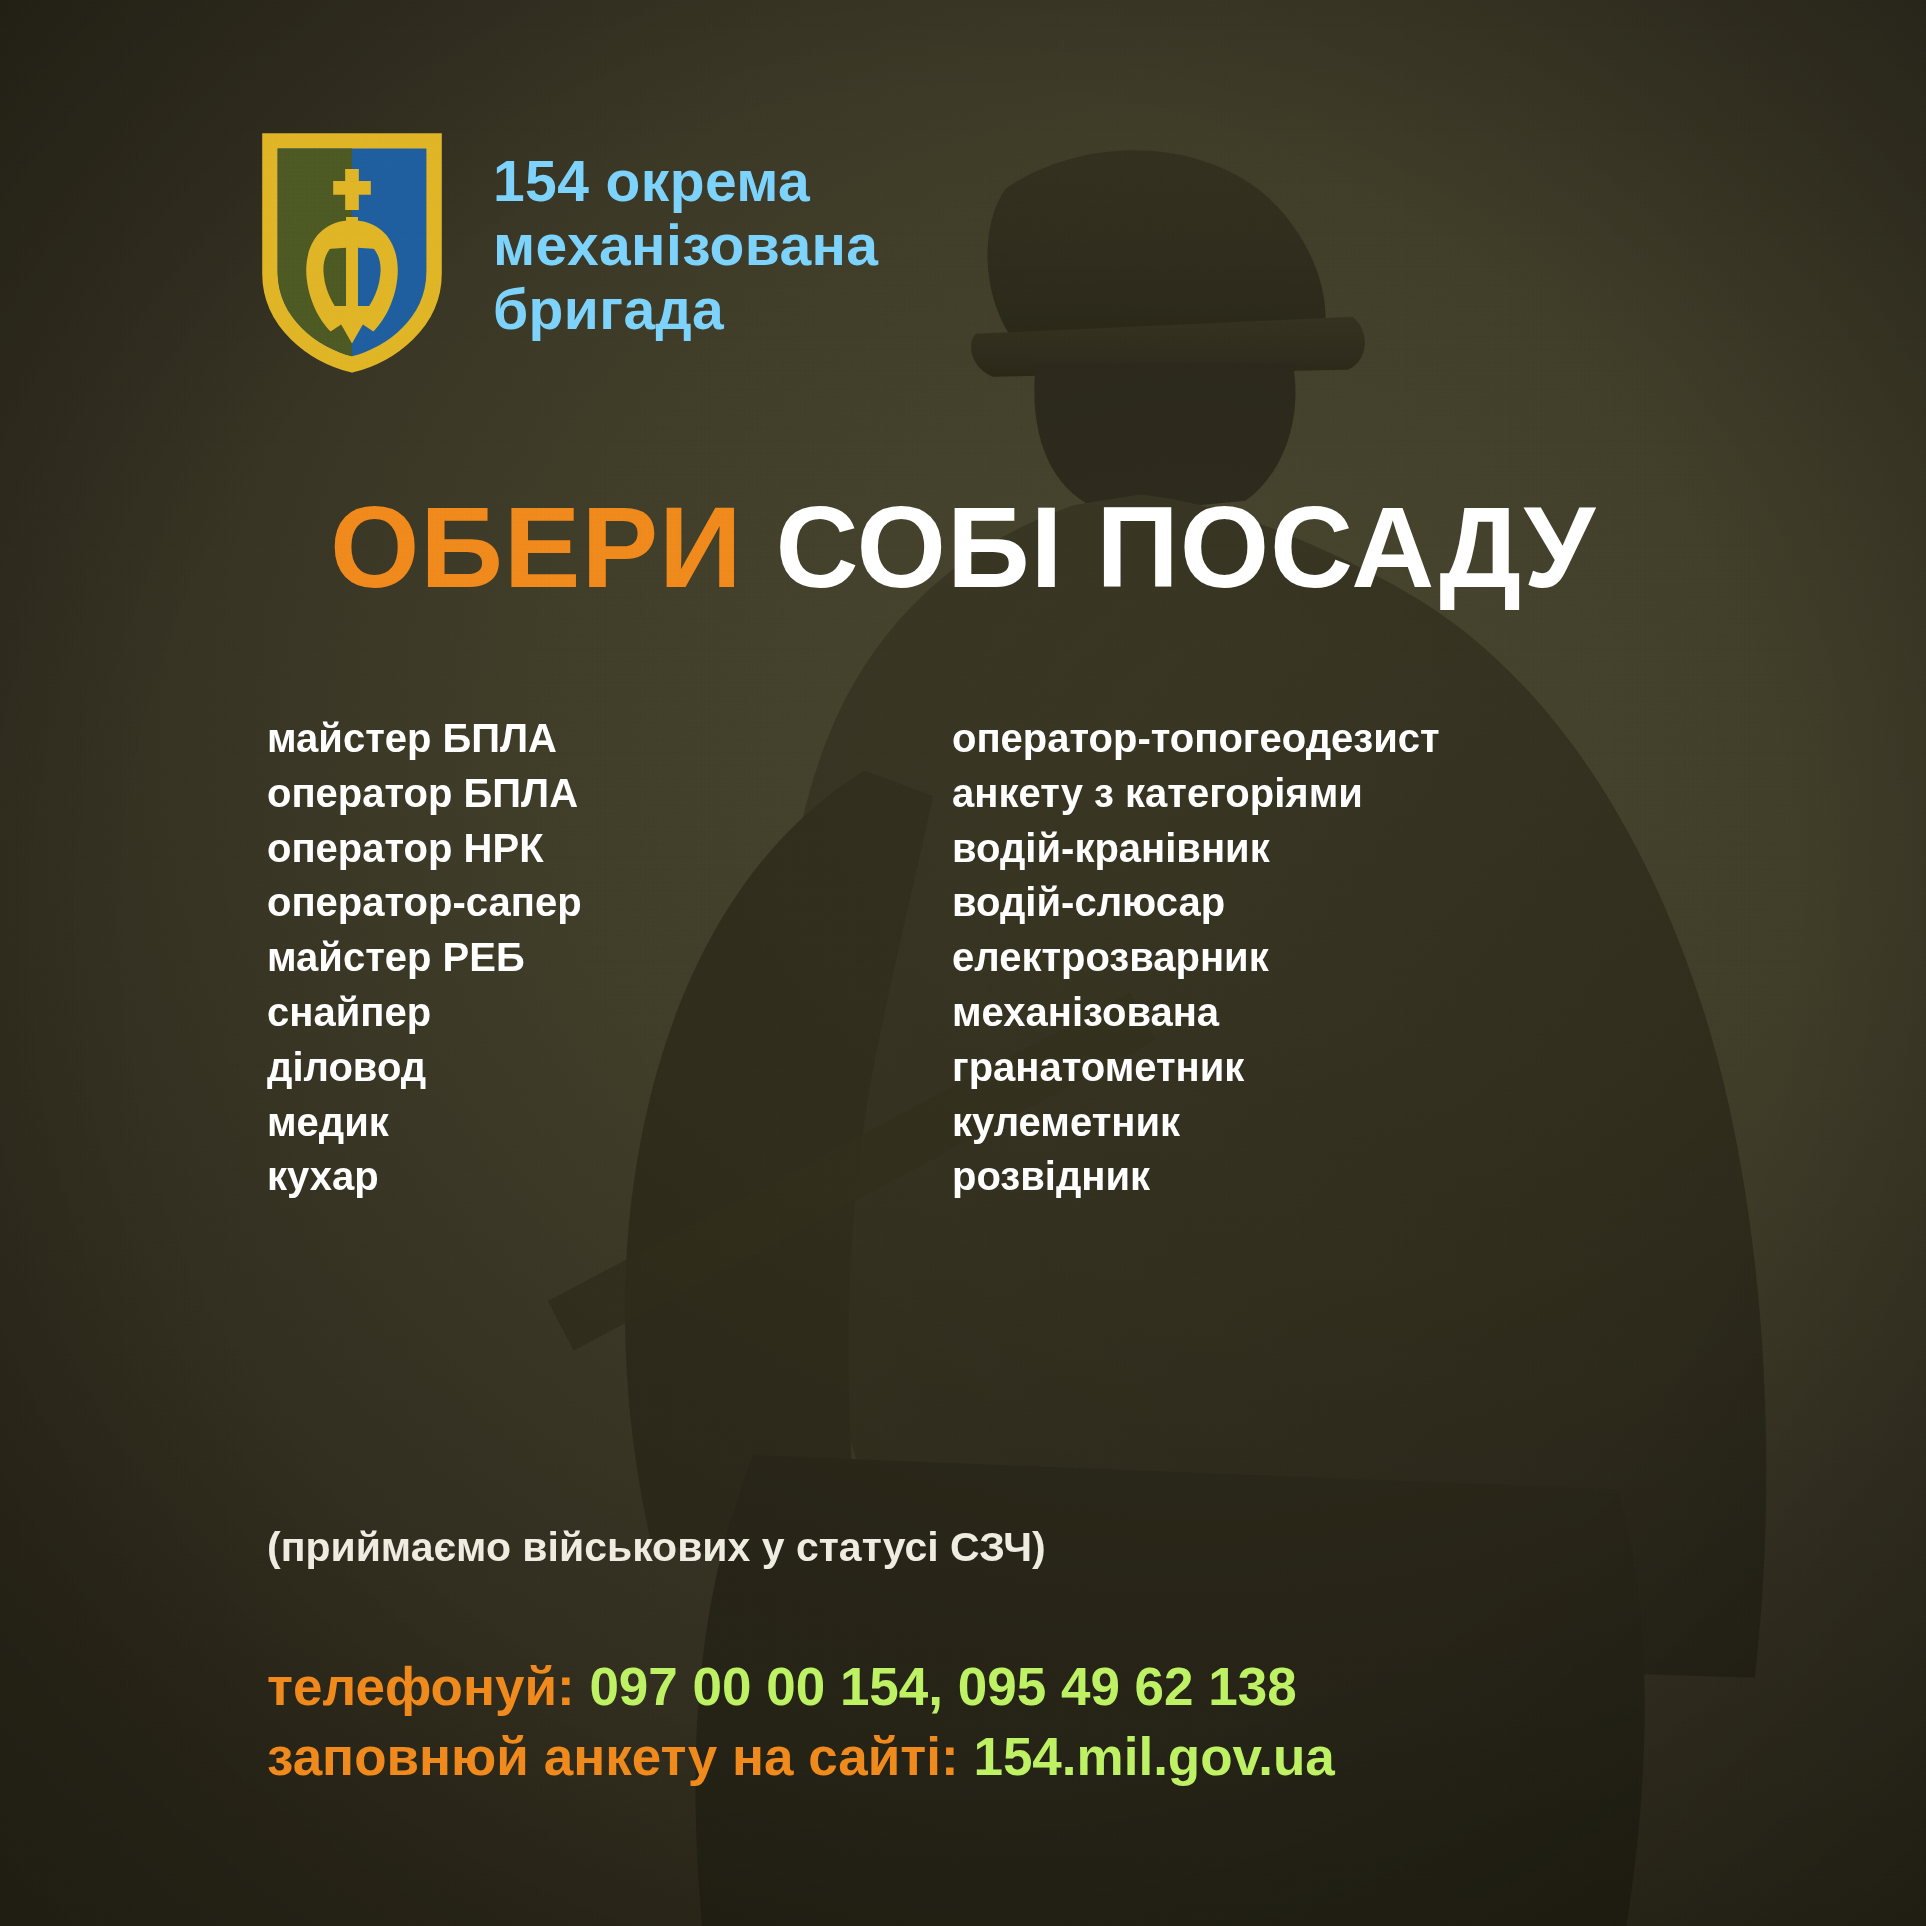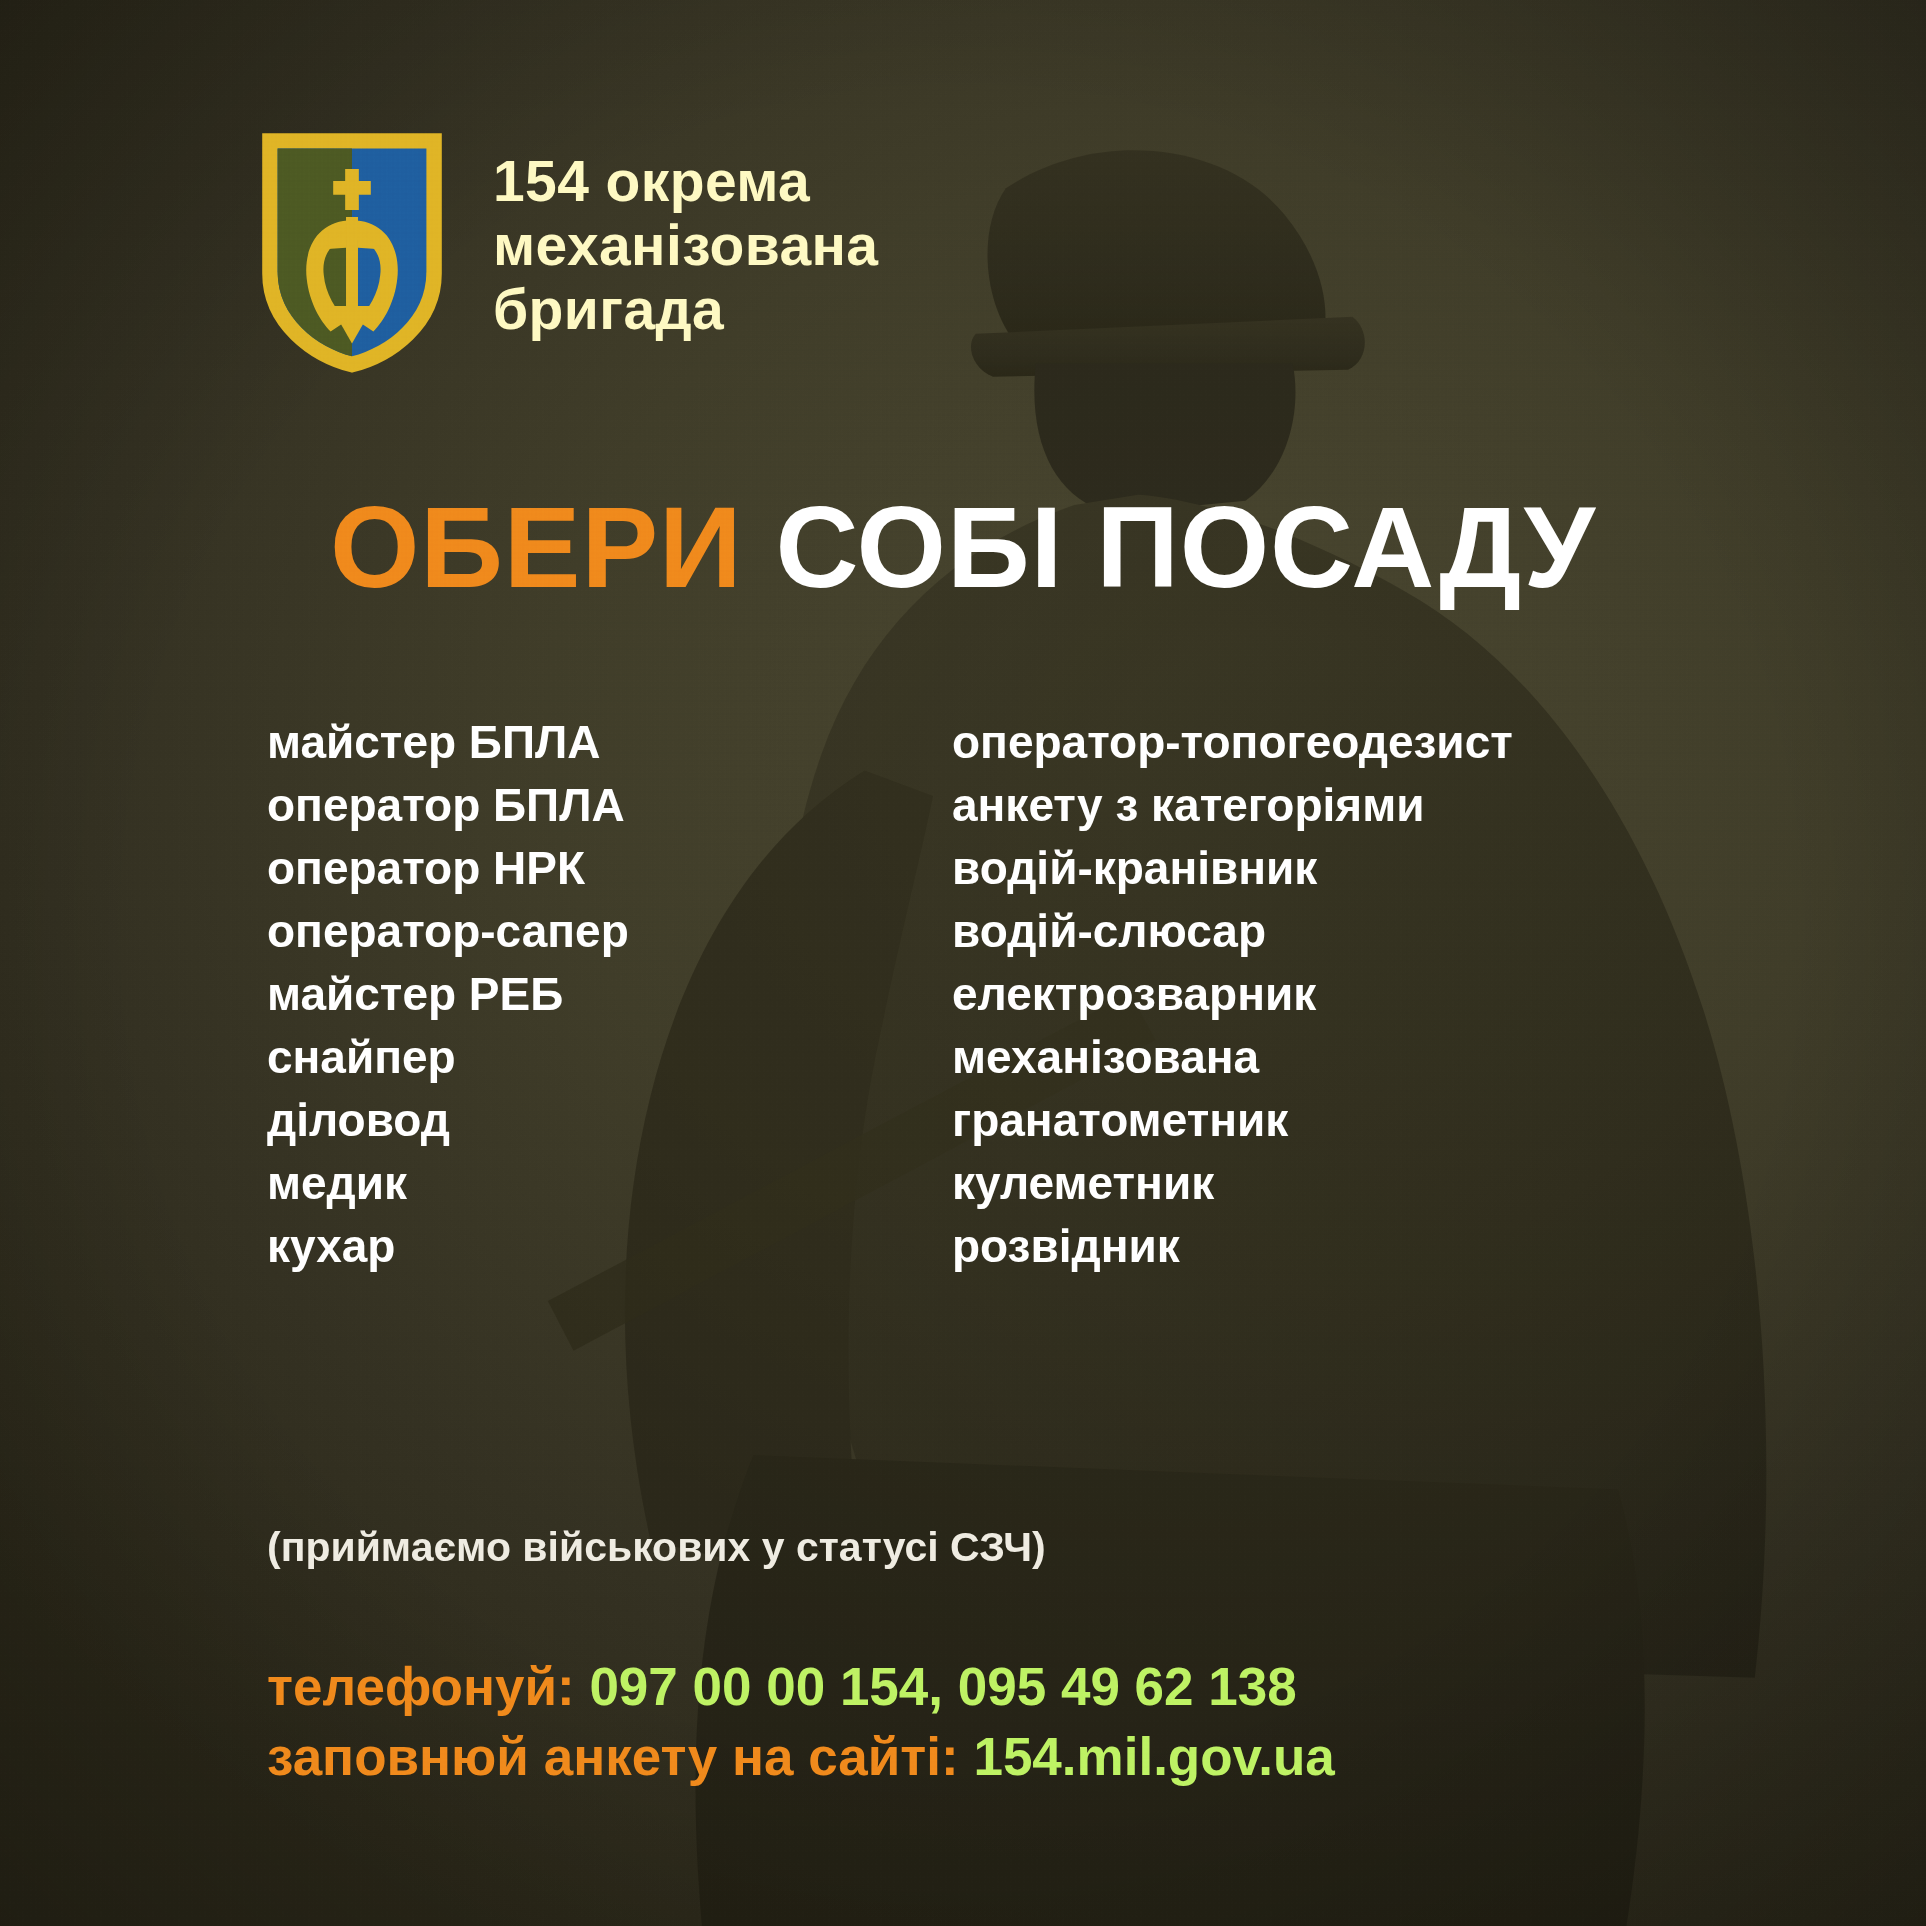--- a/index.html
+++ b/index.html
@@ -62,21 +62,21 @@
   #emblem {
     width: 190px;
     height: 248px;
     flex: none;
   }
   #brigade-name {
     font-size: 57px;
     line-height: 1.12;
     font-weight: bold;
     letter-spacing: 0.4px;
-    color: #fef9c3;
+    color: #7dd3fc;
     white-space: pre-line;
     padding-top: 22px;
   }
 
   
   #headline {
     position: absolute;
     left: 0;
     right: 0;
     top: 490px;
@@ -100,21 +100,21 @@
     gap: 0;
   }
   .col {
     display: flex;
     flex-direction: column;
     gap: 0;
   }
   #col-left { width: 685px; }
   #col-right { width: 770px; }
   .position-item {
-    font-size: 46px;
+    font-size: 40px;
     font-weight: bold;
     line-height: 1.37;
     color: #ffffff;
     white-space: nowrap;
   }
 
   
   #note {
     position: absolute;
     left: 267px;

